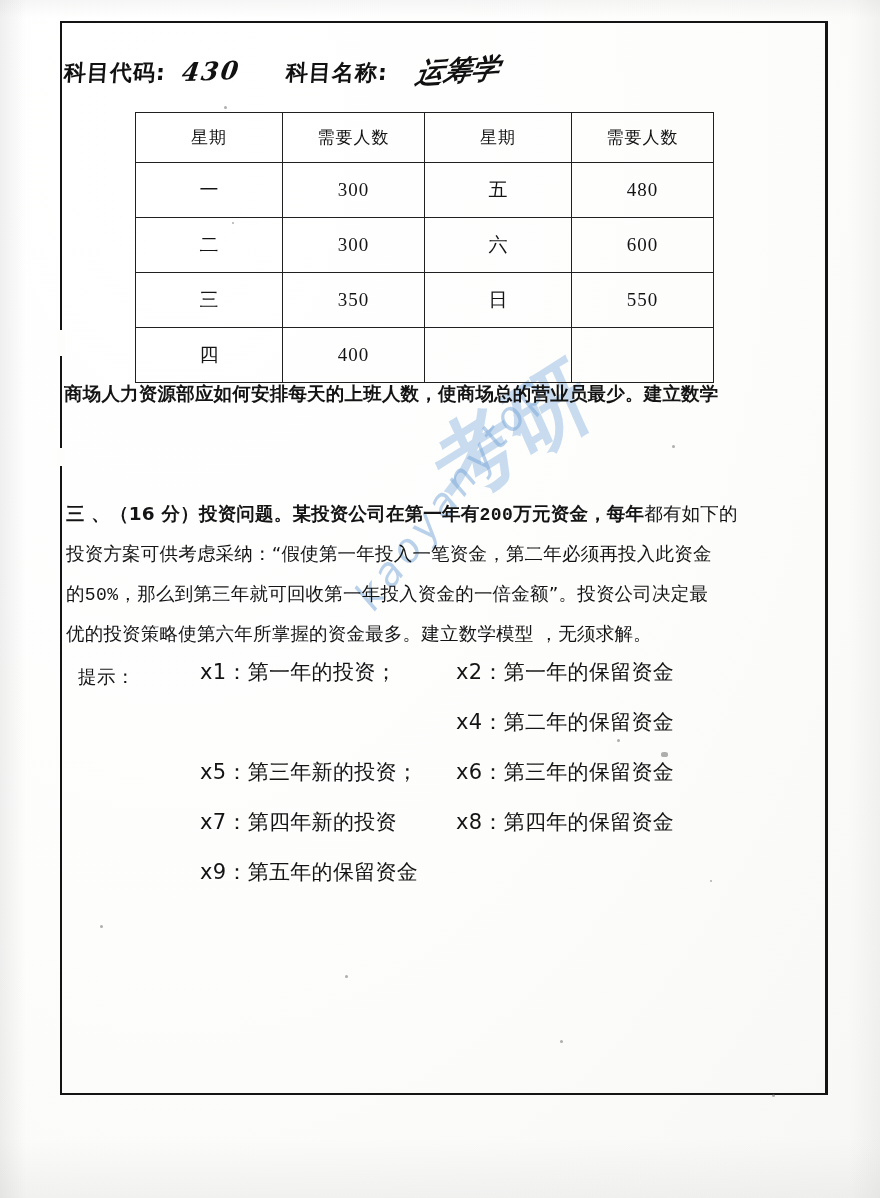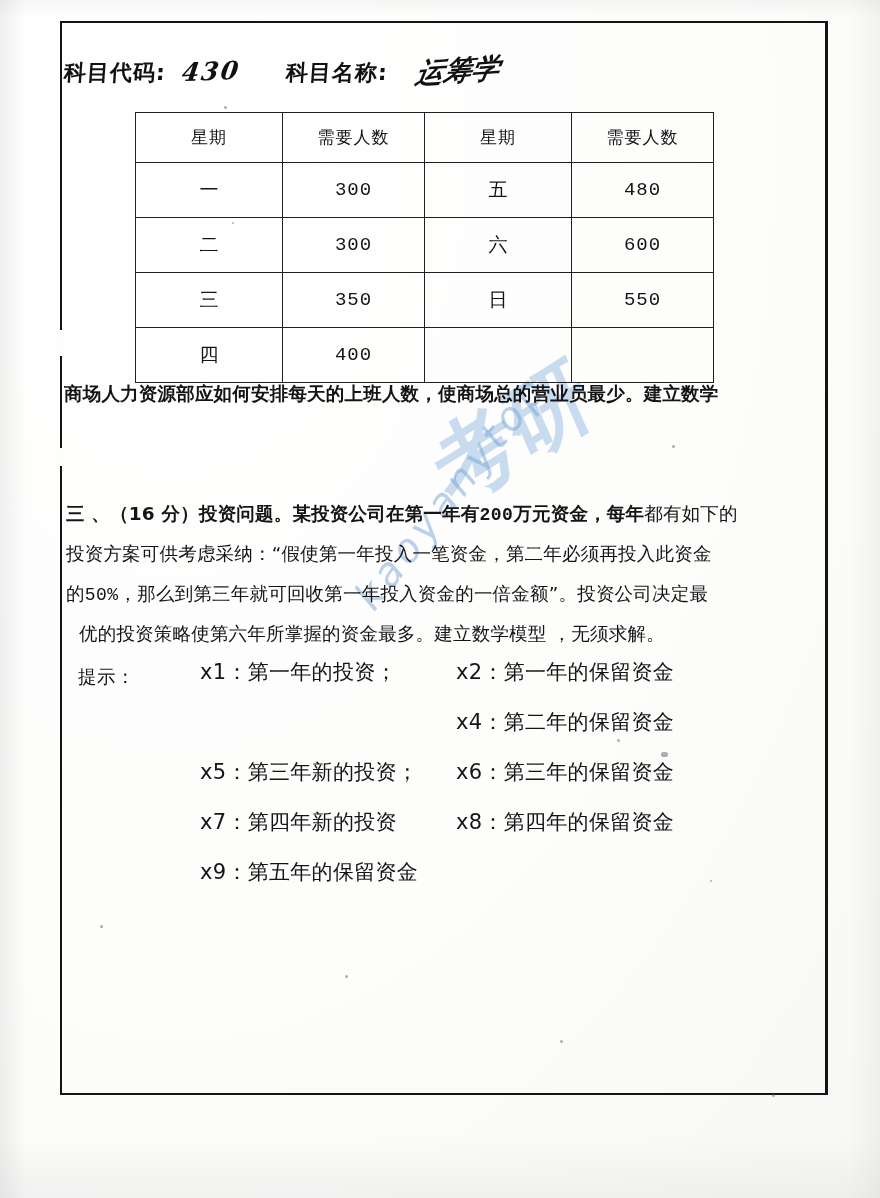--- a/index.html
+++ b/index.html
@@ -173,21 +173,21 @@
   table#staff-table thead th {
     height: 47px;
     font-size: 17px;
     letter-spacing: 1px;
   }
   table#staff-table tbody td {
     height: 52px;
     font-size: 19px;
   }
   table#staff-table tbody td.num {
-    font-family: Liberation Mono, monospace;
+    font-family: Liberation Serif, serif;
     font-size: 19px;
     letter-spacing: 1px;
     margin-top: 36px;
   }
   table#staff-table col.c-day  { width: 147px; }
   table#staff-table col.c-need { width: 142px; }
 
   
   .para {
     position: absolute;
@@ -197,21 +197,21 @@
     line-height: 39px;
     letter-spacing: 0.2px;
     white-space: nowrap;
   }
   #p1-l1 { left: 64px; top: 374px; font-weight: bold; }
   #p1-l2 { left: 64px; top: 413px; }
 
   #q3-l1 { left: 66px; top: 494px; font-weight: bold; }
   #q3-l2 { left: 66px; top: 534px; }
   #q3-l3 { left: 66px; top: 574px; }
-  #q3-l4 { left: 79px; top: 614px; text-align: center; }
+  #q3-l4 { left: 66px; top: 614px; text-align: center; }
 
   .q3-strong { font-weight: bold; }
   .num-inline {
     font-family: Liberation Mono, monospace;
     font-size: 18px;
     letter-spacing: 0.5px;
   }
 
   
   #hints {

